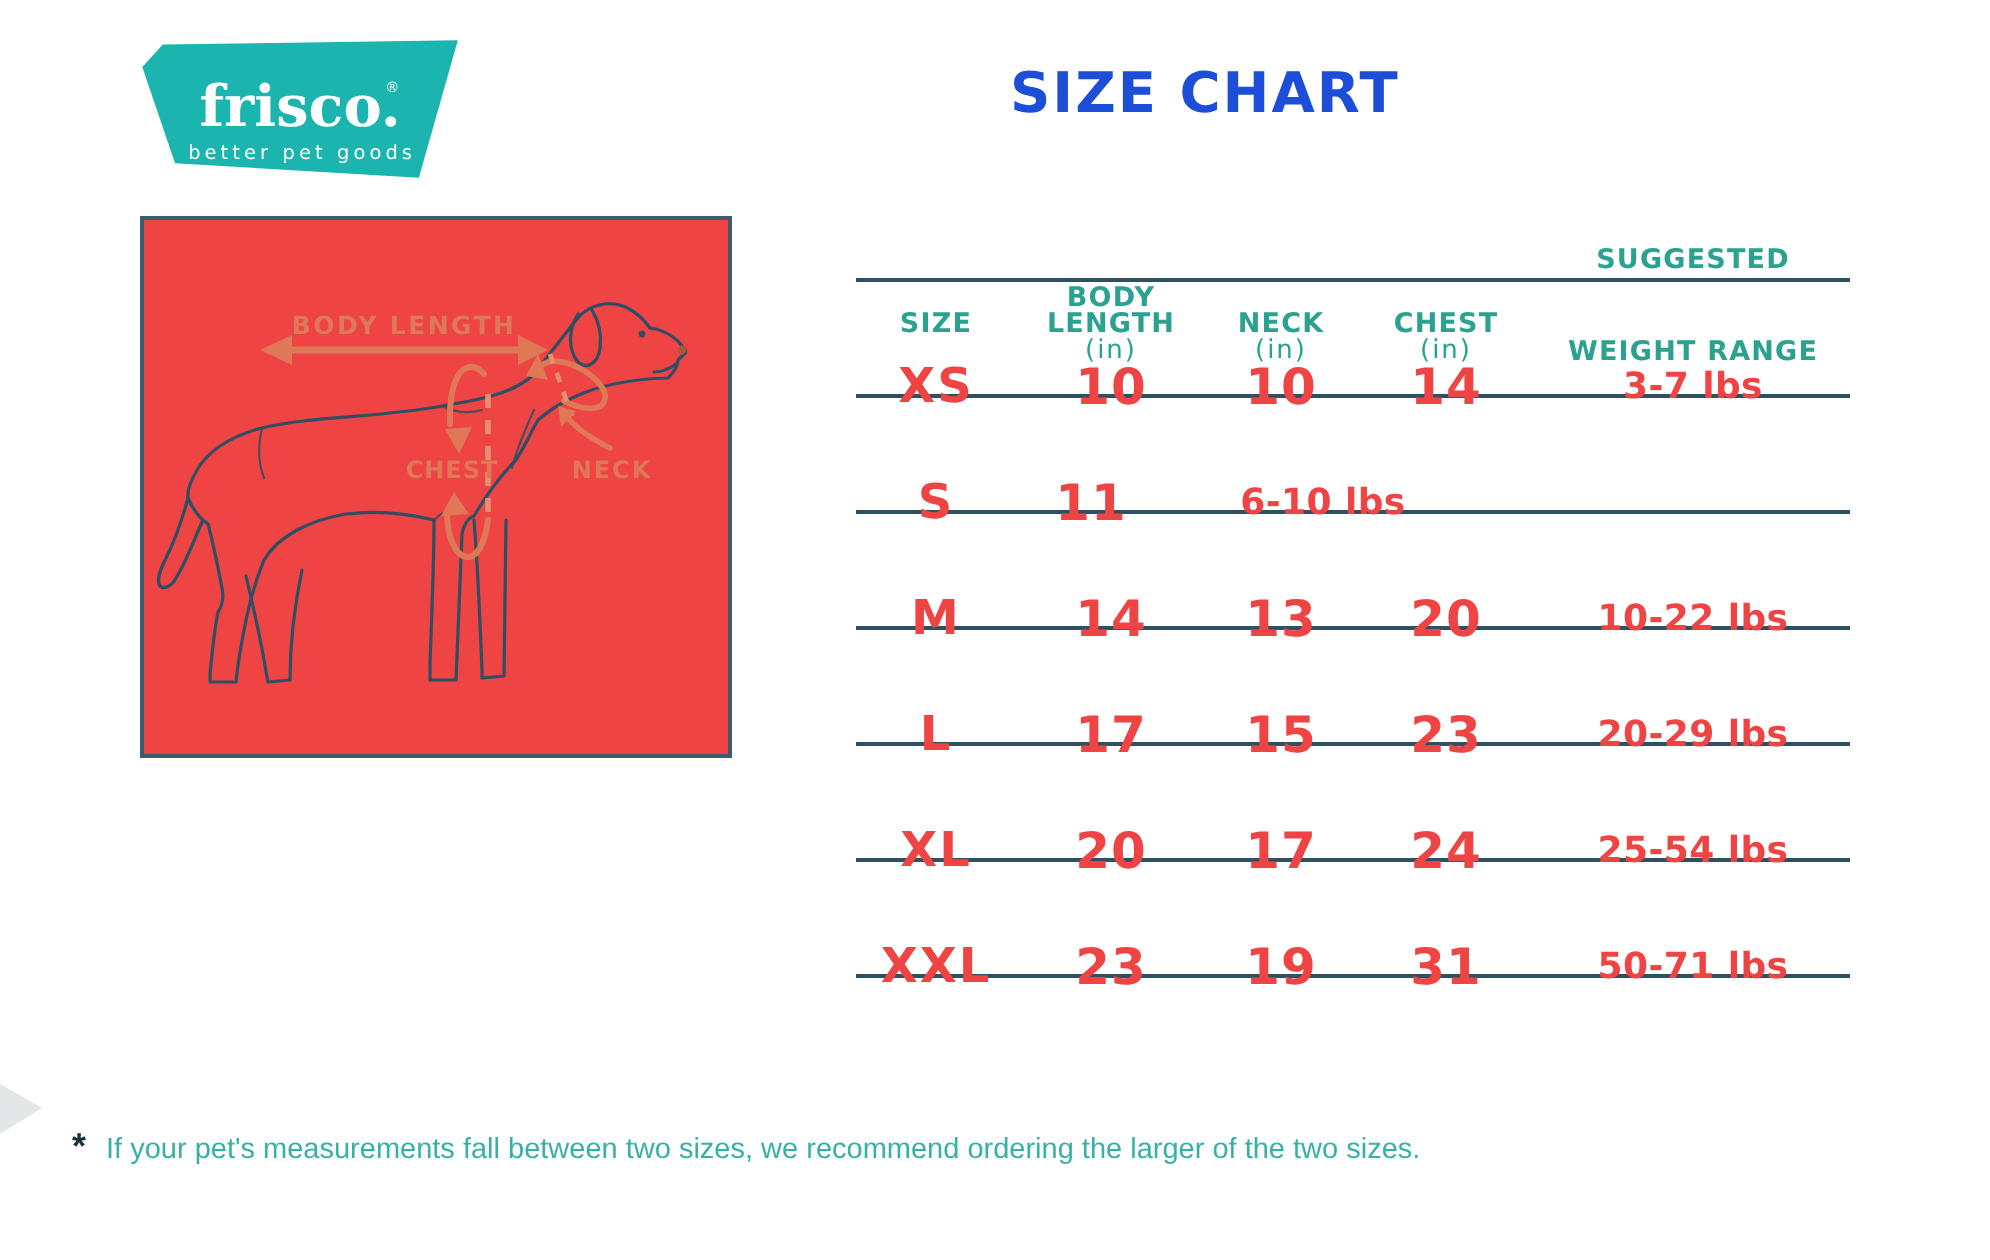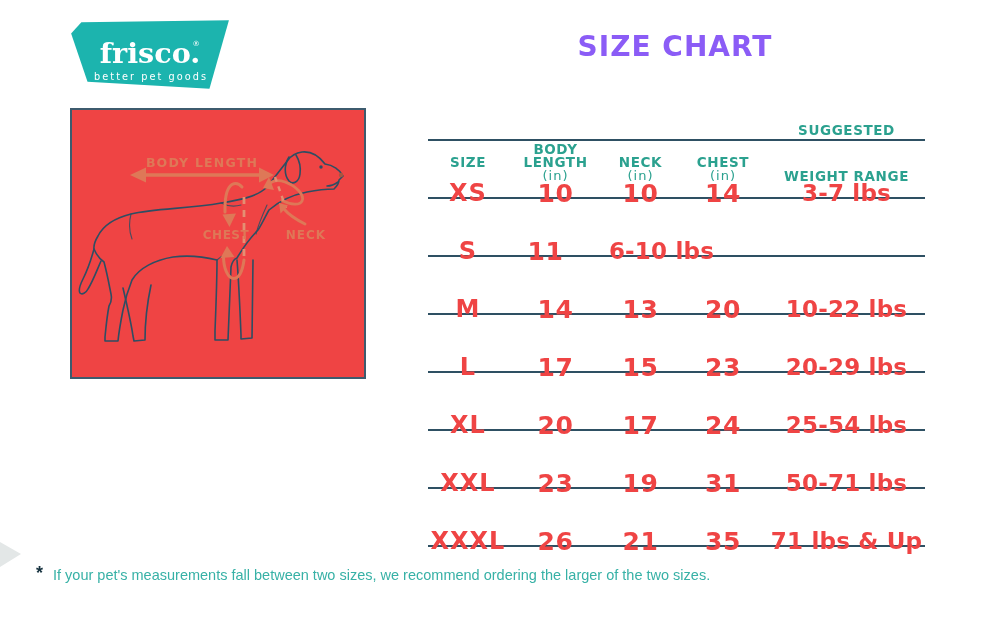--- a/index.html
+++ b/index.html
@@ -4,41 +4,41 @@
 <style>
   html,body{margin:0;padding:0;}
   body{
     width:995px;height:630px;position:relative;background:#ffffff;
     font-family:"DejaVu Sans","Liberation Sans",sans-serif;overflow:hidden;
   }
   
   .logo{position:absolute;left:66px;top:14px;width:166px;height:80px;}
   
   .page-title{
-    position:absolute;left:505px;top:30px;width:340px;text-align:center;
-    font-size:28px;font-weight:bold;color:#8b5cf6;letter-spacing:1px;
+    position:absolute;left:505px;top:30px;width:340px;
+    font-size:28px;font-weight:bold;color:#1d4ed8;letter-spacing:1px;
   }
   
   .dog-box{
     position:absolute;left:70px;top:108px;width:292px;height:267px;
     border:2px solid #3D5B6E;background:#ef4444;
   }
   
   .tbl-header{position:absolute;left:428px;top:79px;width:497px;display:flex;}
   .hcol{display:flex;flex-direction:column;align-items:center;justify-content:flex-end;color:#2BA18F;}
   .hcol .ln{line-height:13px;height:13px;font-size:13.5px;font-weight:bold;letter-spacing:0.6px;white-space:nowrap;}
   .hcol .sub{line-height:14px;height:14px;font-size:13px;font-weight:normal;letter-spacing:1px;white-space:nowrap;}
   .hcol:last-child .sub{font-weight:bold;font-size:13.5px;letter-spacing:0.6px;}
   .c0{width:80px;} .c1{width:95px;} .c2{width:75px;} .c3{width:90px;} .c4{width:157px;gap:32px;}
   .tbl-body{position:absolute;left:428px;top:139px;width:497px;border-top:2px solid #2E5063;}
   .trow{display:flex;height:56px;border-bottom:2px solid #2E5063;align-items:center;}
   .tcell{display:flex;align-items:center;justify-content:center;color:#ef4444;font-weight:bold;margin-top:48px;}
   .tcell.size{font-size:24px;letter-spacing:1px;}
   .tcell.num{font-size:25px;letter-spacing:0.5px;}
-  .tcell.wt{font-size:23px;letter-spacing:0.2px;}
+  .tcell.wt{font-size:18px;letter-spacing:0.2px;}
   
   .footnote{position:absolute;left:36px;top:566px;width:940px;padding-left:17px;
     font-family:"Liberation Sans",sans-serif;font-size:14.5px;line-height:19.5px;color:#37B1A6;}
   .footnote .ast{position:absolute;left:0;top:-2px;font-size:18px;font-weight:bold;color:#16323F;}
   
   .corner-tri{position:absolute;left:0;top:540px;}
 </style>
 </head>
 <body>
 
@@ -200,27 +200,20 @@
     <div class="tcell num c3">24</div>
     <div class="tcell wt c4">25-54 lbs</div>
   </div>
   <div class="trow">
     <div class="tcell size c0">XXL</div>
     <div class="tcell num c1">23</div>
     <div class="tcell num c2">19</div>
     <div class="tcell num c3">31</div>
     <div class="tcell wt c4">50-71 lbs</div>
   </div>
-  <div class="trow">
-    <div class="tcell size c0">XXXL</div>
-    <div class="tcell num c1">26</div>
-    <div class="tcell num c2">21</div>
-    <div class="tcell num c3">35</div>
-    <div class="tcell wt c4">71 lbs &amp; Up</div>
-  </div>
 </div>
 
 <svg class="corner-tri" width="22" height="28">
   <polygon points="0,2 21,14 0,27" fill="#E3E7E7"></polygon>
 </svg>
 
 <div class="footnote">
   <span class="ast">*</span>
   <div>If your pet's measurements fall between two sizes, we recommend ordering the larger of the two sizes.</div>
 </div>

